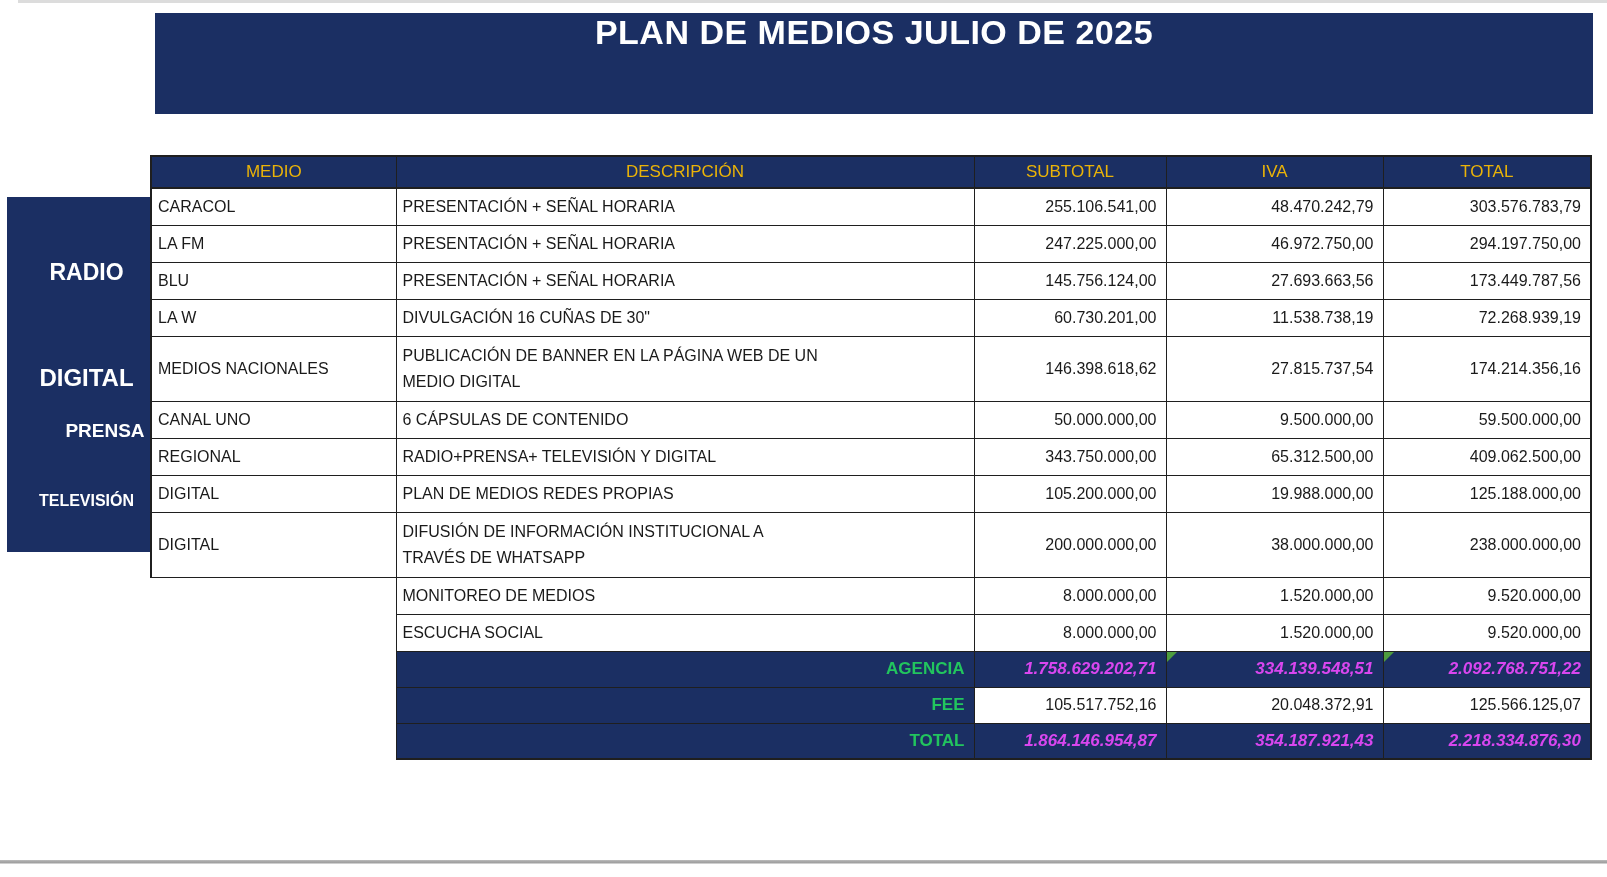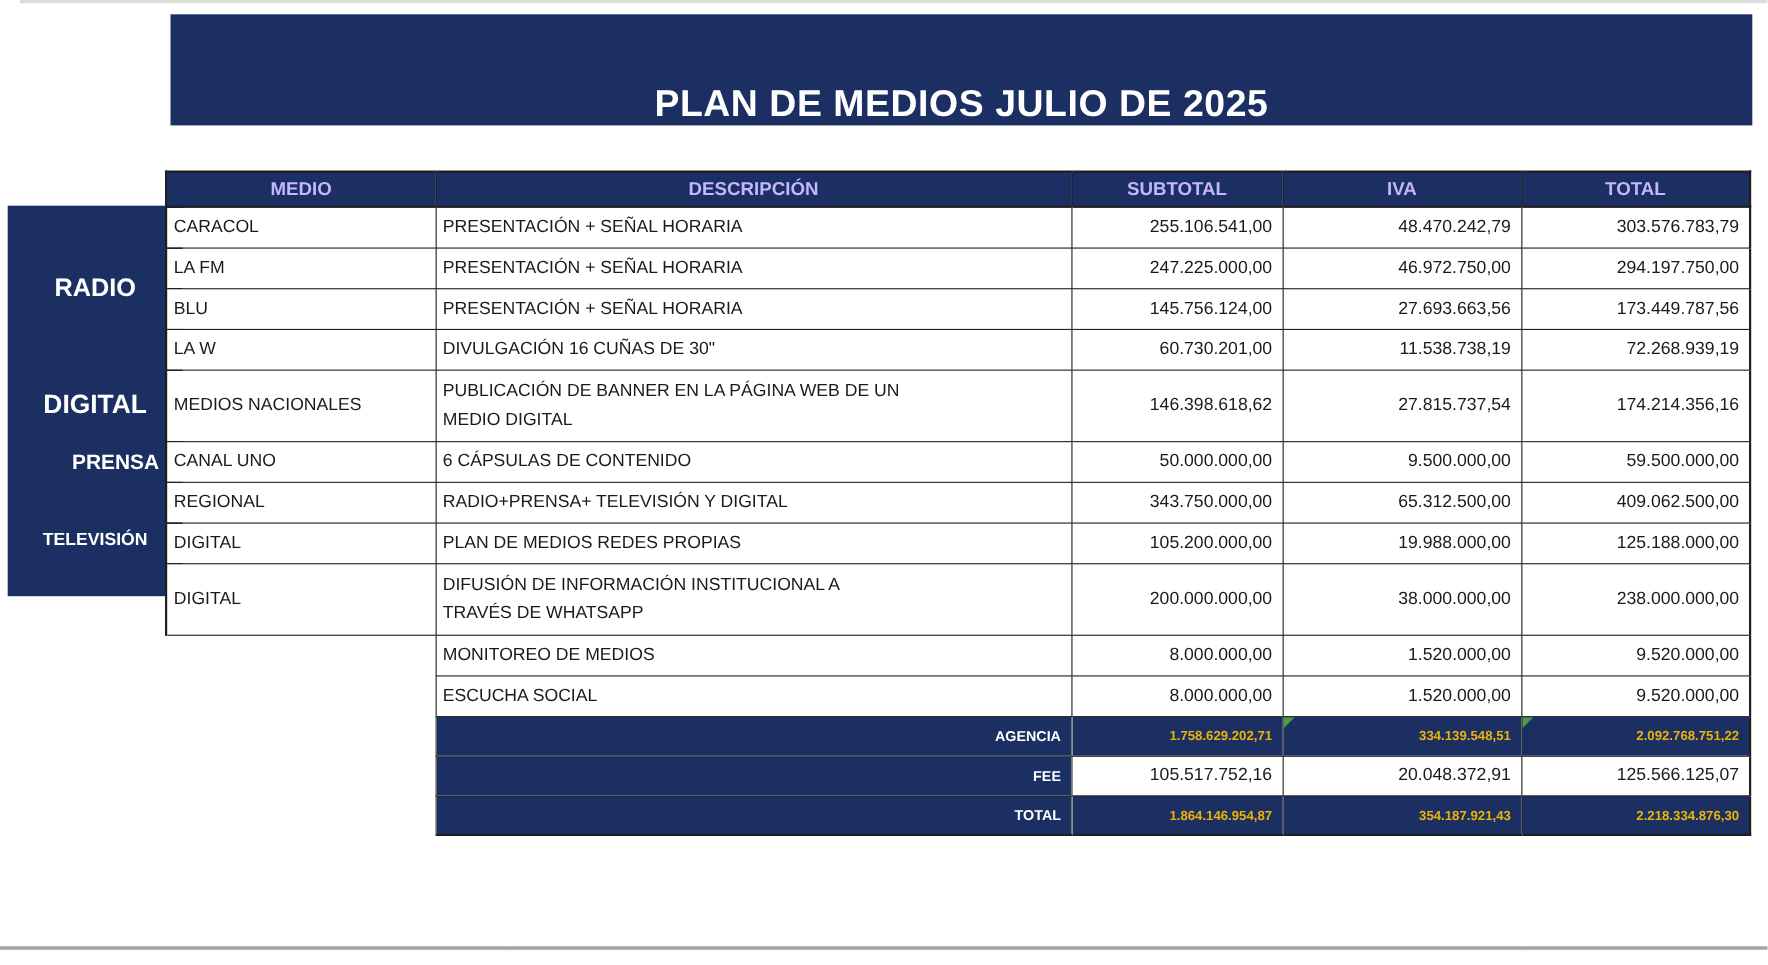--- a/index.html
+++ b/index.html
@@ -12,56 +12,56 @@
   *{box-sizing:border-box;}
   body{margin:0;background:#ffffff;font-family:"Liberation Sans",sans-serif;}
   .page{position:relative;width:1607px;height:877px;background:#fff;overflow:hidden;}
 
   .hairline-top{position:absolute;left:18px;top:0;width:1589px;height:3px;background:#dcdcdc;}
   .hairline-bottom{position:absolute;left:0;top:860px;width:1607px;height:4px;
     background:linear-gradient(to bottom,#bdbdbd,#9d9d9d 60%,#e6e6e6);}
 
   
   .banner{position:absolute;left:155px;top:13px;width:1438px;height:101px;
-    background:var(--navy);display:flex;align-items:flex-end;justify-content:center;}
+    background:var(--navy);display:flex;align-items:flex-start;justify-content:center;}
   .banner .title{color:#ffffff;font-size:34px;font-weight:bold;letter-spacing:.5px;}
 
   
-  .sidebar{position:absolute;left:7px;top:187px;width:159px;height:355px;background:var(--navy);}
+  .sidebar{position:absolute;left:7px;top:197px;width:159px;height:355px;background:var(--navy);}
   .sidebar span{position:absolute;left:0;width:100%;text-align:center;color:#fff;
     font-weight:bold;transform:translateY(-50%);}
   .sidebar span:nth-child(1){top:75px;font-size:23px;}
   .sidebar span:nth-child(2){top:181px;font-size:24px;}
   .sidebar span:nth-child(3){top:234px;font-size:19px;padding-left:37px;}
   .sidebar span:nth-child(4){top:304px;font-size:16px;}
 
   
   table.plan{position:absolute;left:150px;top:155px;width:1440px;
     border-collapse:collapse;table-layout:fixed;}
   table.plan tr{height:37px;}
   table.plan tr.header{height:32px;}
   table.plan tr.tall{height:65px;}
   table.plan tr.summary{height:36px;}
 
-  th{background:var(--navy);color:#c4b5fd;font-size:17px;font-weight:bold;text-align:center;
+  th{background:var(--navy);color:#eab308;font-size:17px;font-weight:normal;text-align:center;
     border:1px solid var(--grid);border-top:2px solid var(--grid);border-bottom:2px solid var(--grid);
     padding:0;}
   th:first-child{border-left:2px solid var(--grid);}
   th:last-child{border-right:2px solid var(--grid);}
 
   td.cell{border:1px solid var(--grid);font-size:16px;color:var(--text);background:#fff;
     padding:2px 6px;overflow:hidden;}
   td.cell:first-child{border-left:2px solid var(--grid);}
   td.cell:last-child{border-right:2px solid var(--grid);}
   td.blank{border:none;background:#fff;}
   td.desc{white-space:pre-line;line-height:1.6;}
   td.num{text-align:right;padding-right:9px;}
-  td.label-navy{background:var(--navy);color:#ffffff;font-weight:bold;text-align:right;
-    font-size:13px;padding-right:9px;}
-  td.navy-num{background:var(--navy);color:#eab308;font-weight:bold;font-size:12px;}
+  td.label-navy{background:var(--navy);color:#22c55e;font-weight:bold;text-align:right;
+    font-size:17px;padding-right:9px;}
+  td.navy-num{background:var(--navy);color:#d946ef;font-weight:bold;font-size:17px;font-style:italic;}
   tr.summary:last-child td{border-bottom:2px solid var(--grid);}
   tr.summary td.blank{border:none;}
 
   td.flag{position:relative;padding-left:19px;}
   td.flag::before{content:"";position:absolute;top:0;left:0;width:0;height:0;
     border-top:10px solid var(--flag-green);border-right:10px solid transparent;}
 </style>
 </head>
 <body>
 

